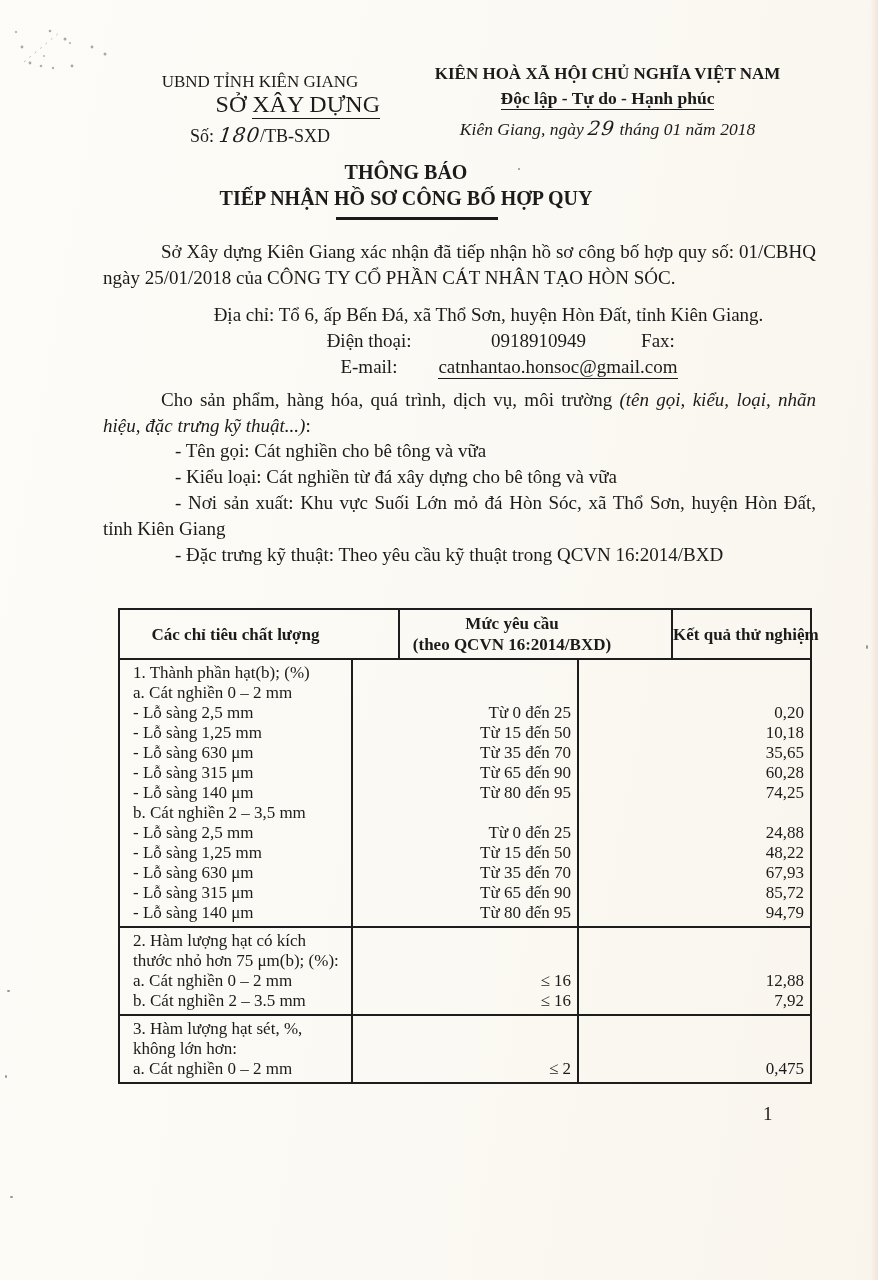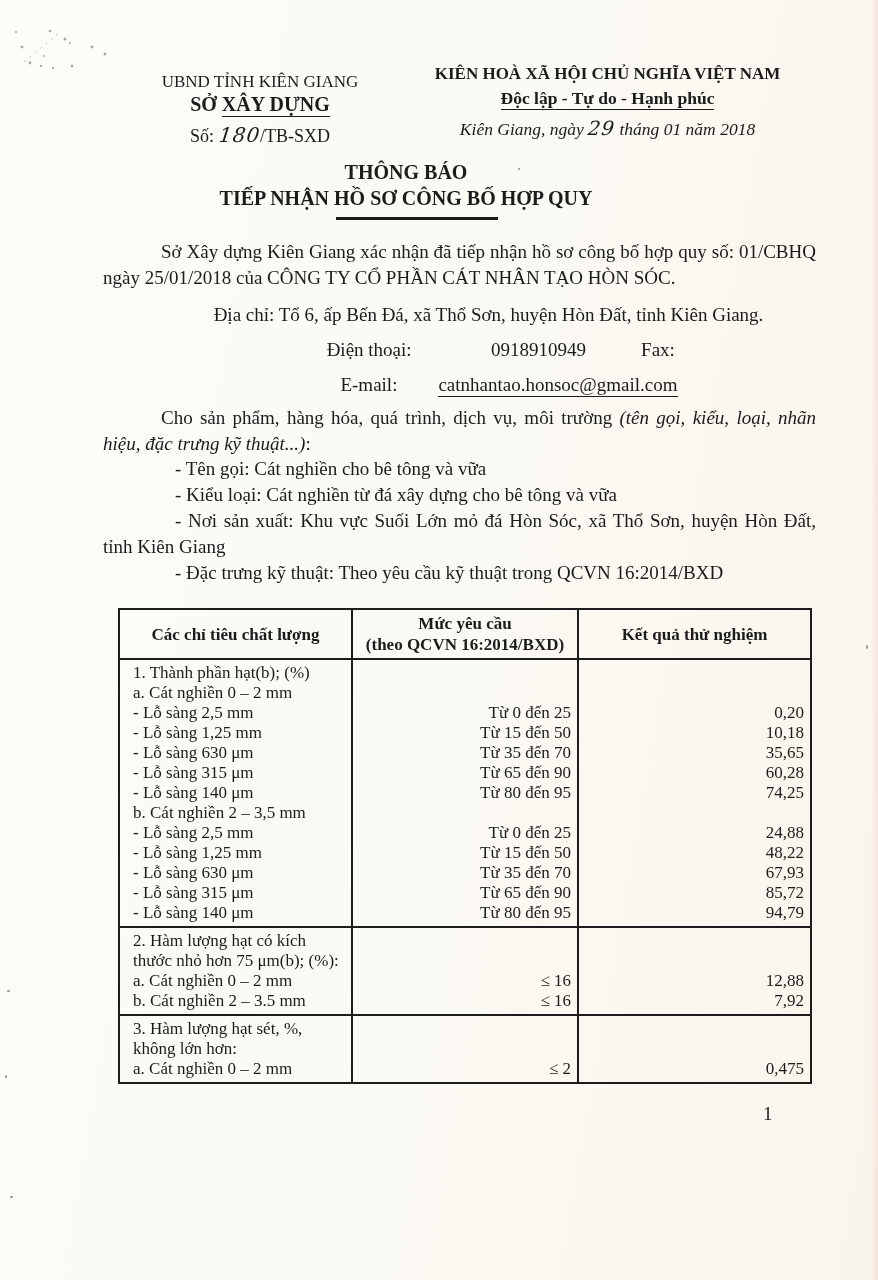--- a/index.html
+++ b/index.html
@@ -13,60 +13,60 @@
     overflow:hidden;
   }
   .page::after{
     content:"";position:absolute;top:0;right:0;width:8px;height:100%;
     background:linear-gradient(to left,rgba(232,195,185,.35),rgba(232,195,185,0));
     pointer-events:none;
   }
   
   .hdr-left{position:absolute;left:140px;top:70px;width:240px;text-align:center;line-height:23px;}
   .hdr-left .l1{font-weight:normal;font-size:17px;white-space:nowrap;}
-  .hdr-left .l2{font-weight:bold;font-size:20px;white-space:nowrap;}
+  .hdr-left .l2{font-weight:normal;font-size:24px;white-space:nowrap;text-align:right;}
   .hdr-left .l2 .u{border-bottom:1.6px solid #1b1b1b;padding-bottom:1px;}
   .doc-no{margin-top:9px;font-size:18px;white-space:nowrap;}
   .hdr-right{position:absolute;left:415px;top:62px;width:385px;text-align:center;line-height:24px;}
   .hdr-right .l1{font-weight:bold;font-size:17px;white-space:nowrap;}
   .hdr-right .l2{font-weight:bold;font-size:17.5px;}
   .hdr-right .l2 span{border-bottom:1.6px solid #1b1b1b;padding-bottom:1px;}
   .date-line{margin-top:7px;font-style:italic;font-size:17.5px;white-space:nowrap;}
   .handwritten{
     display:inline-block;font-family:"DejaVu Serif",serif;font-style:italic;
     transform:skewX(-7deg);letter-spacing:1px;font-size:1.12em;line-height:1;
   }
   
   .title-block{position:absolute;left:0;top:160px;width:812px;text-align:center;}
   .title-block .t1{font-weight:bold;font-size:20px;line-height:25px;}
   .title-block .t2{font-weight:bold;font-size:20px;line-height:27px;}
   .title-rule{width:162px;height:2.5px;background:#1b1b1b;margin:5px auto 0 auto;position:relative;left:11px;}
   
   .body-block{position:absolute;left:103px;top:239px;width:713px;font-size:19px;}
   .para{margin:0;text-indent:58px;text-align:justify;line-height:25.5px;}
   .line{padding-left:58px;line-height:26px;white-space:nowrap;text-align:center;}
-  .mt12{margin-top:12px}.mt9{margin-top:9px}.mt7{margin-top:7px}
+  .mt12{margin-top:12px}.mt9{}.mt7{margin-top:7px}
   .cw{display:inline-block;width:134px;}
   .pw{display:inline-block;width:205px;}
   .ew{display:inline-block;width:139px;}
   .email{border-bottom:1.5px solid #1b1b1b;padding-bottom:1px;}
   .bullet{margin:0;text-indent:72px;text-align:justify;line-height:26px;}
   
   .tbl{
     position:absolute;left:118px;top:608px;width:694px;
     border:2.4px solid #1d1d1d;box-sizing:border-box;
     font-size:17px;
   }
   .trow{display:grid;grid-template-columns:231px 226px auto;}
   .trow + .trow{border-top:2px solid #1d1d1d;}
   .tcell{padding:3px 6px;}
   .tcell + .tcell{border-left:2px solid #1d1d1d;}
   .thead .tcell{display:flex;flex-direction:column;justify-content:center;align-items:center;
     font-weight:bold;min-height:44px;padding:2px 0;text-align:center;}
-  .thead{border-bottom:0;}
+  .thead{border-bottom:0;gap:47px;}
   .tline{height:20px;line-height:20px;white-space:nowrap;overflow:visible;}
   .col-label .tline{padding-left:7px;text-align:left;}
   .col-mid .tline,.col-res .tline{text-align:right;}
   .hline{height:21px;line-height:21px;white-space:nowrap;}
   
   .page-number{position:absolute;left:763px;top:1103px;font-size:19px;}
   .scribble{position:absolute;left:8px;top:10px;opacity:.65;}
   .speck{position:absolute;background:#8f8f8a;border-radius:50%;}
 </style>
 </head>

